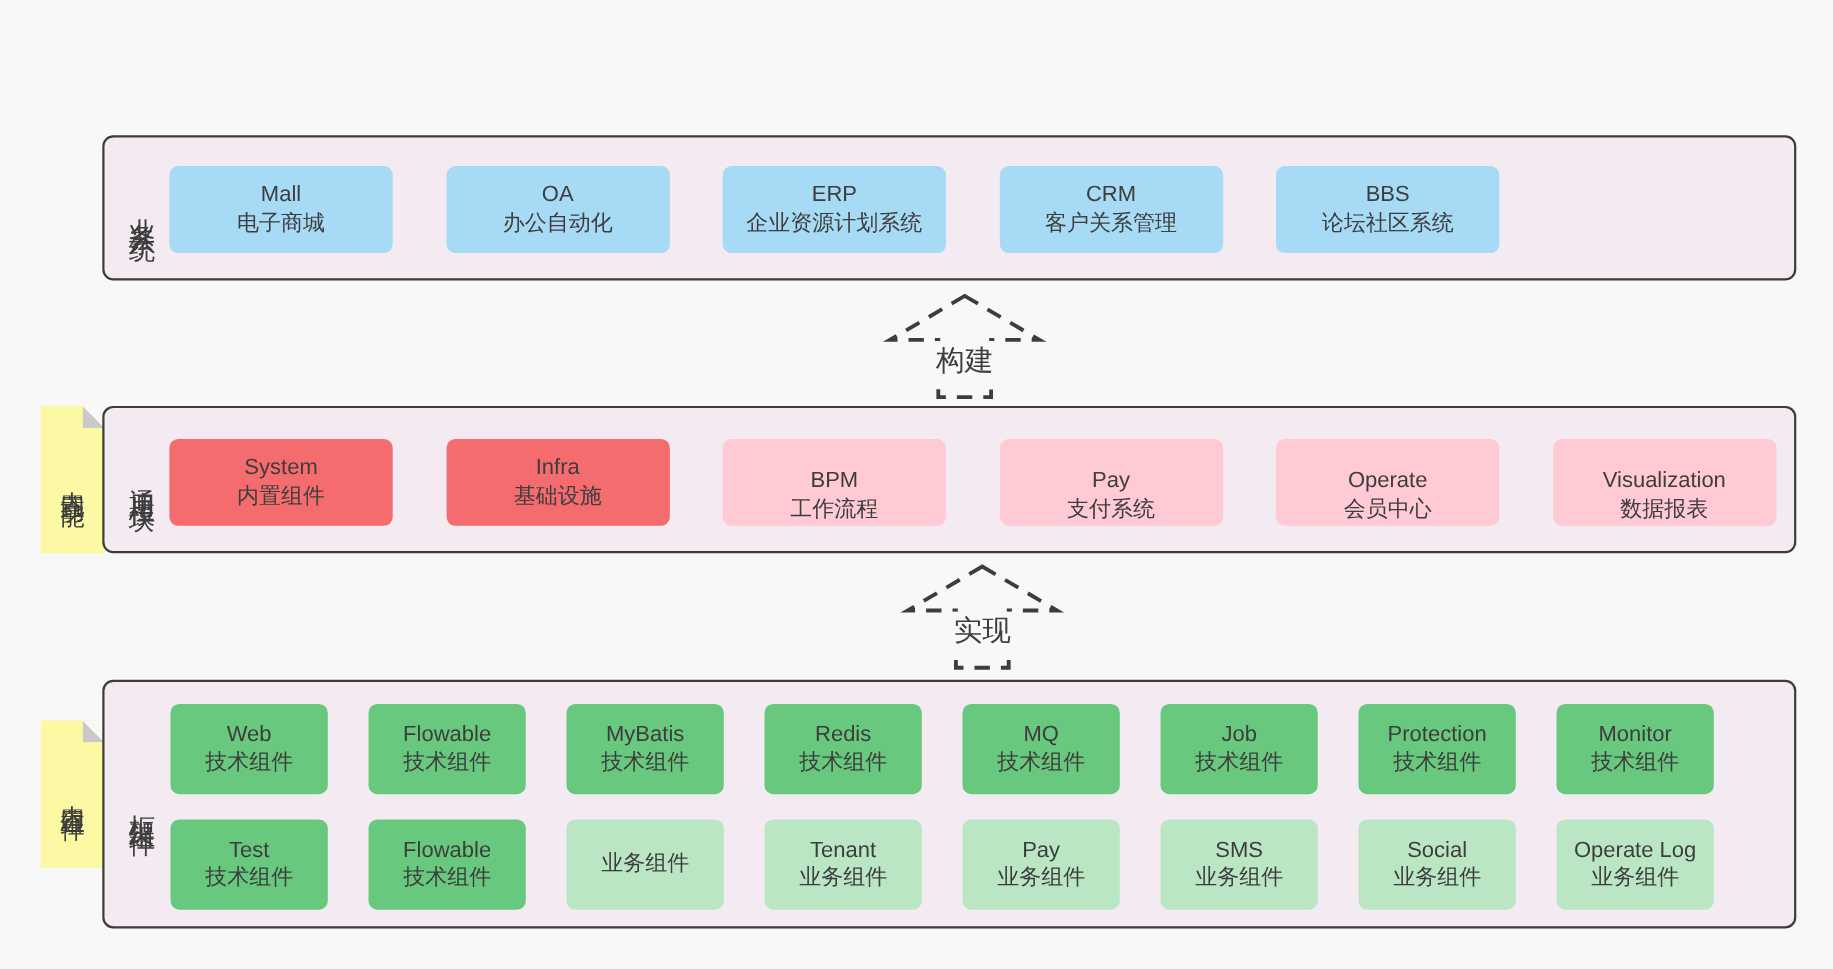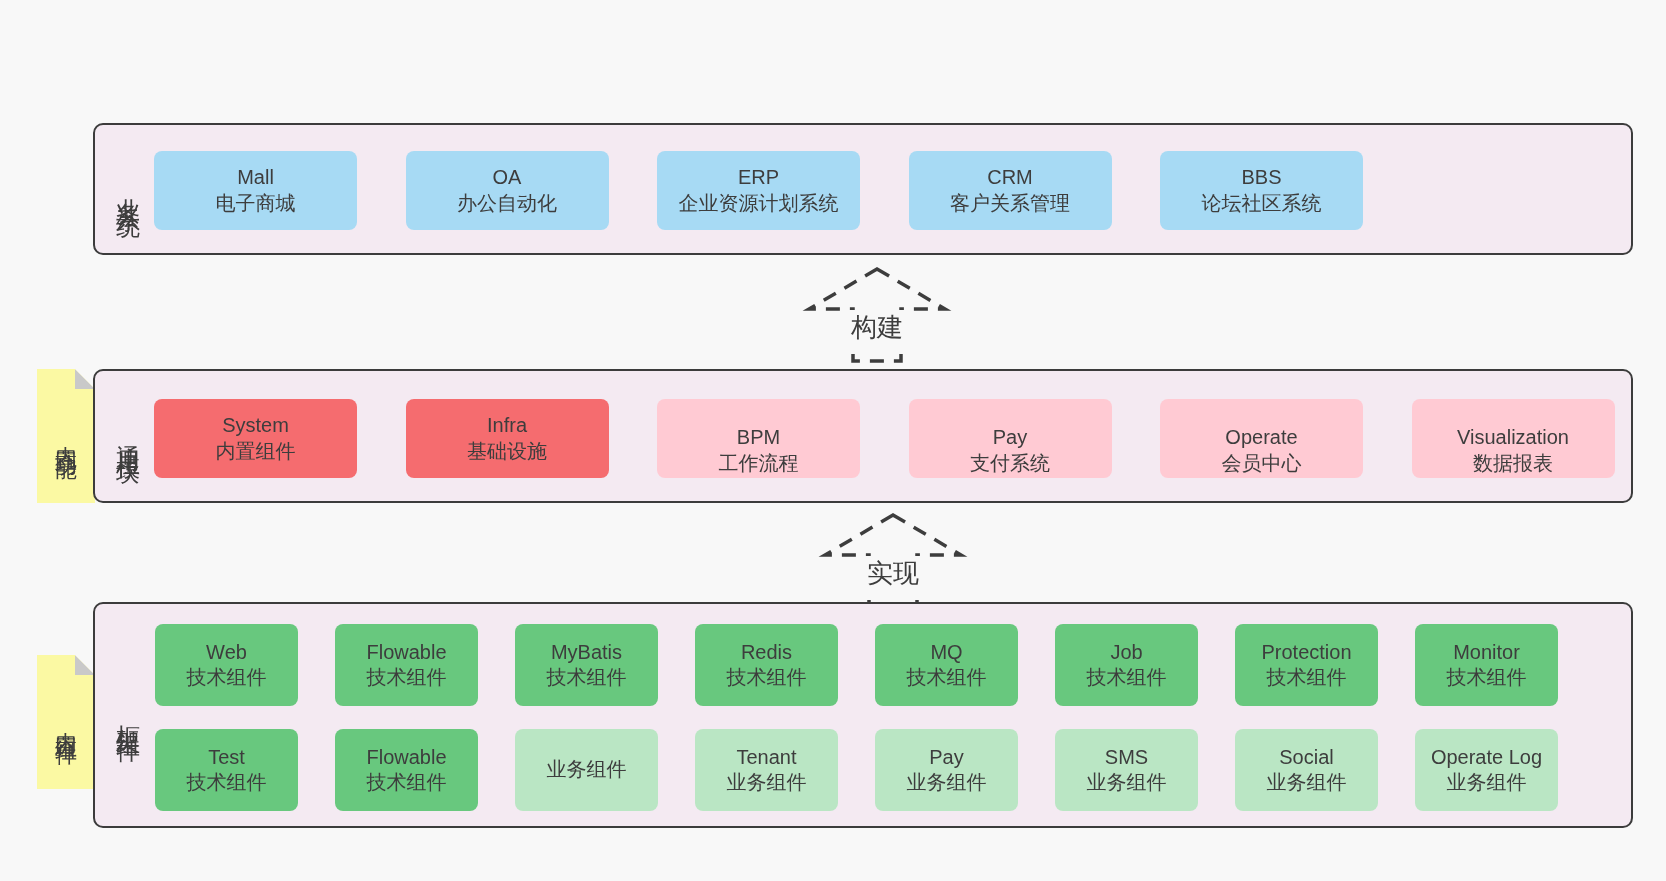--- a/index.html
+++ b/index.html
@@ -16,21 +16,21 @@
   .panel {
     position:absolute;
     left:93px; width:1540px;
     background: var(--c-panel, #f4eaf2);
     border:2px solid #3c3c3c;
     border-radius:10px;
     box-sizing:border-box;
   }
   .panel-1 { top:123px; height:132px; }
   .panel-2 { top:369px; height:134px; }
-  .panel-3 { top:602px; height:226px; }
+  .panel-3 { top:618px; height:226px; }
 
   .row-label {
     position:absolute; left:14px; top:0; bottom:0; width:38px;
     display:flex; align-items:center; justify-content:center;
     writing-mode:vertical-rl; text-orientation:upright;
     font-size:24px; letter-spacing:5px; color:#3d3d3d;
   }
 
   
   .boxes { position:absolute; display:flex; }

